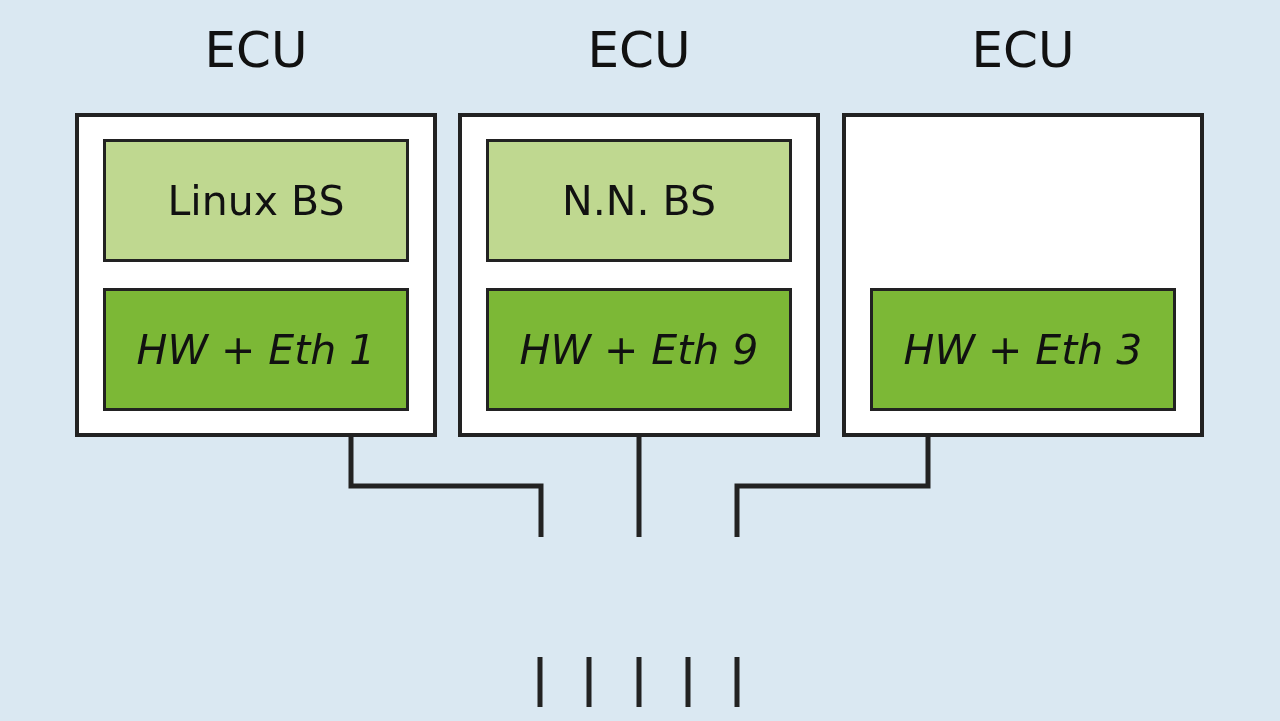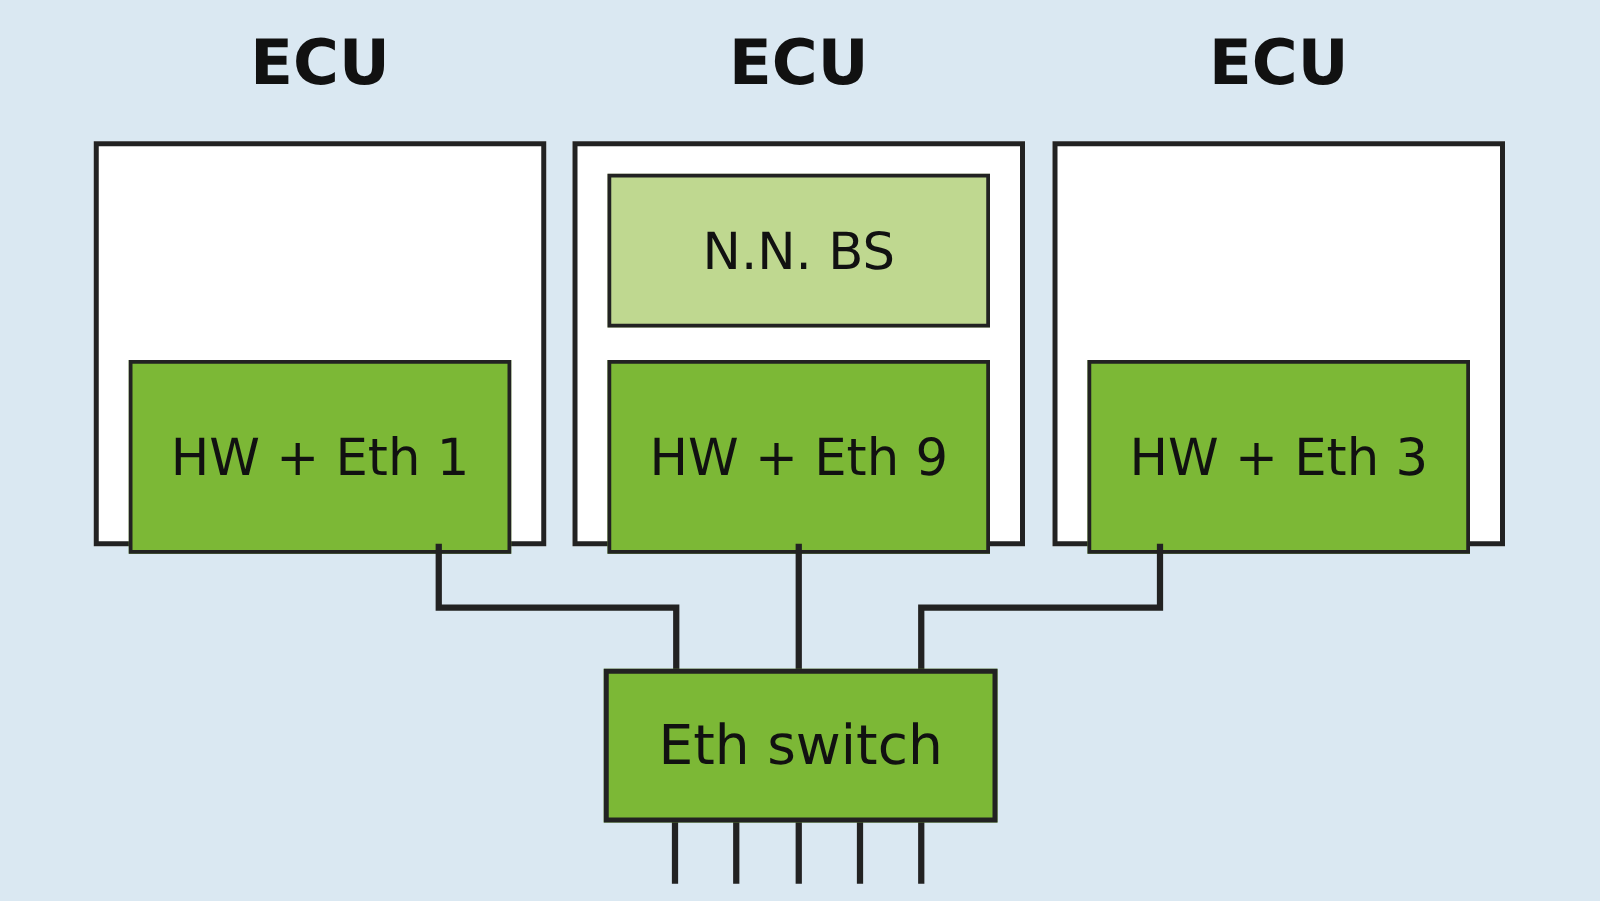--- a/index.html
+++ b/index.html
@@ -28,21 +28,21 @@
     height: 440px;
   }
   .ecu-title {
     position: absolute;
     top: 22px;
     left: 0;
     width: 100%;
     text-align: center;
     font-size: 50px;
     line-height: 56px;
-    font-weight: 700;
+    font-weight: 400;
     color: #111111;
     letter-spacing: 0px;
     white-space: nowrap;
   }
   .ecu-box {
     position: absolute;
     top: 113px;
     left: 0;
     width: 100%;
     height: 324px;
@@ -67,22 +67,23 @@
     white-space: nowrap;
     font-weight: 400;
   }
   .layer-os {
     top: 22px;
     height: 123px;
     background: #bfd890;
   }
   .layer-hw {
     top: 171px;
-    height: 155px;
+    height: 123px;
     background: #7cb836;
+    font-style: italic;
   }
 
   
   .switch-box {
     position: absolute;
     left: 483px;
     top: 535px;
     width: 315px;
     height: 123px;
     box-sizing: border-box;
@@ -117,20 +118,23 @@
   }
 </style>
 </head>
 <body>
 
 <div id="canvas">
 
   <div class="ecu-column" style="left:75px; width:362px;">
     <div class="ecu-title">ECU</div>
     <div class="ecu-box">
+      <div class="layer layer-os">
+        <span class="layer-label">Linux BS</span>
+      </div>
       <div class="layer layer-hw">
         <span class="layer-label">HW + Eth 1</span>
       </div>
     </div>
   </div>
 
   <div class="ecu-column" style="left:458px; width:362px;">
     <div class="ecu-title">ECU</div>
     <div class="ecu-box">
       <div class="layer layer-os">
@@ -156,17 +160,14 @@
     <polyline points="639,435 639,537"></polyline>
     <polyline points="928,435 928,486 737,486 737,537"></polyline>
 
     <line x1="540" y1="657" x2="540" y2="707"></line>
     <line x1="589" y1="657" x2="589" y2="707"></line>
     <line x1="639" y1="657" x2="639" y2="707"></line>
     <line x1="688" y1="657" x2="688" y2="707"></line>
     <line x1="737" y1="657" x2="737" y2="707"></line>
   </svg>
 
-  <div class="switch-box">
-    <span class="switch-label">Eth switch</span>
-  </div>
 
 </div>
 
 </body></html>

